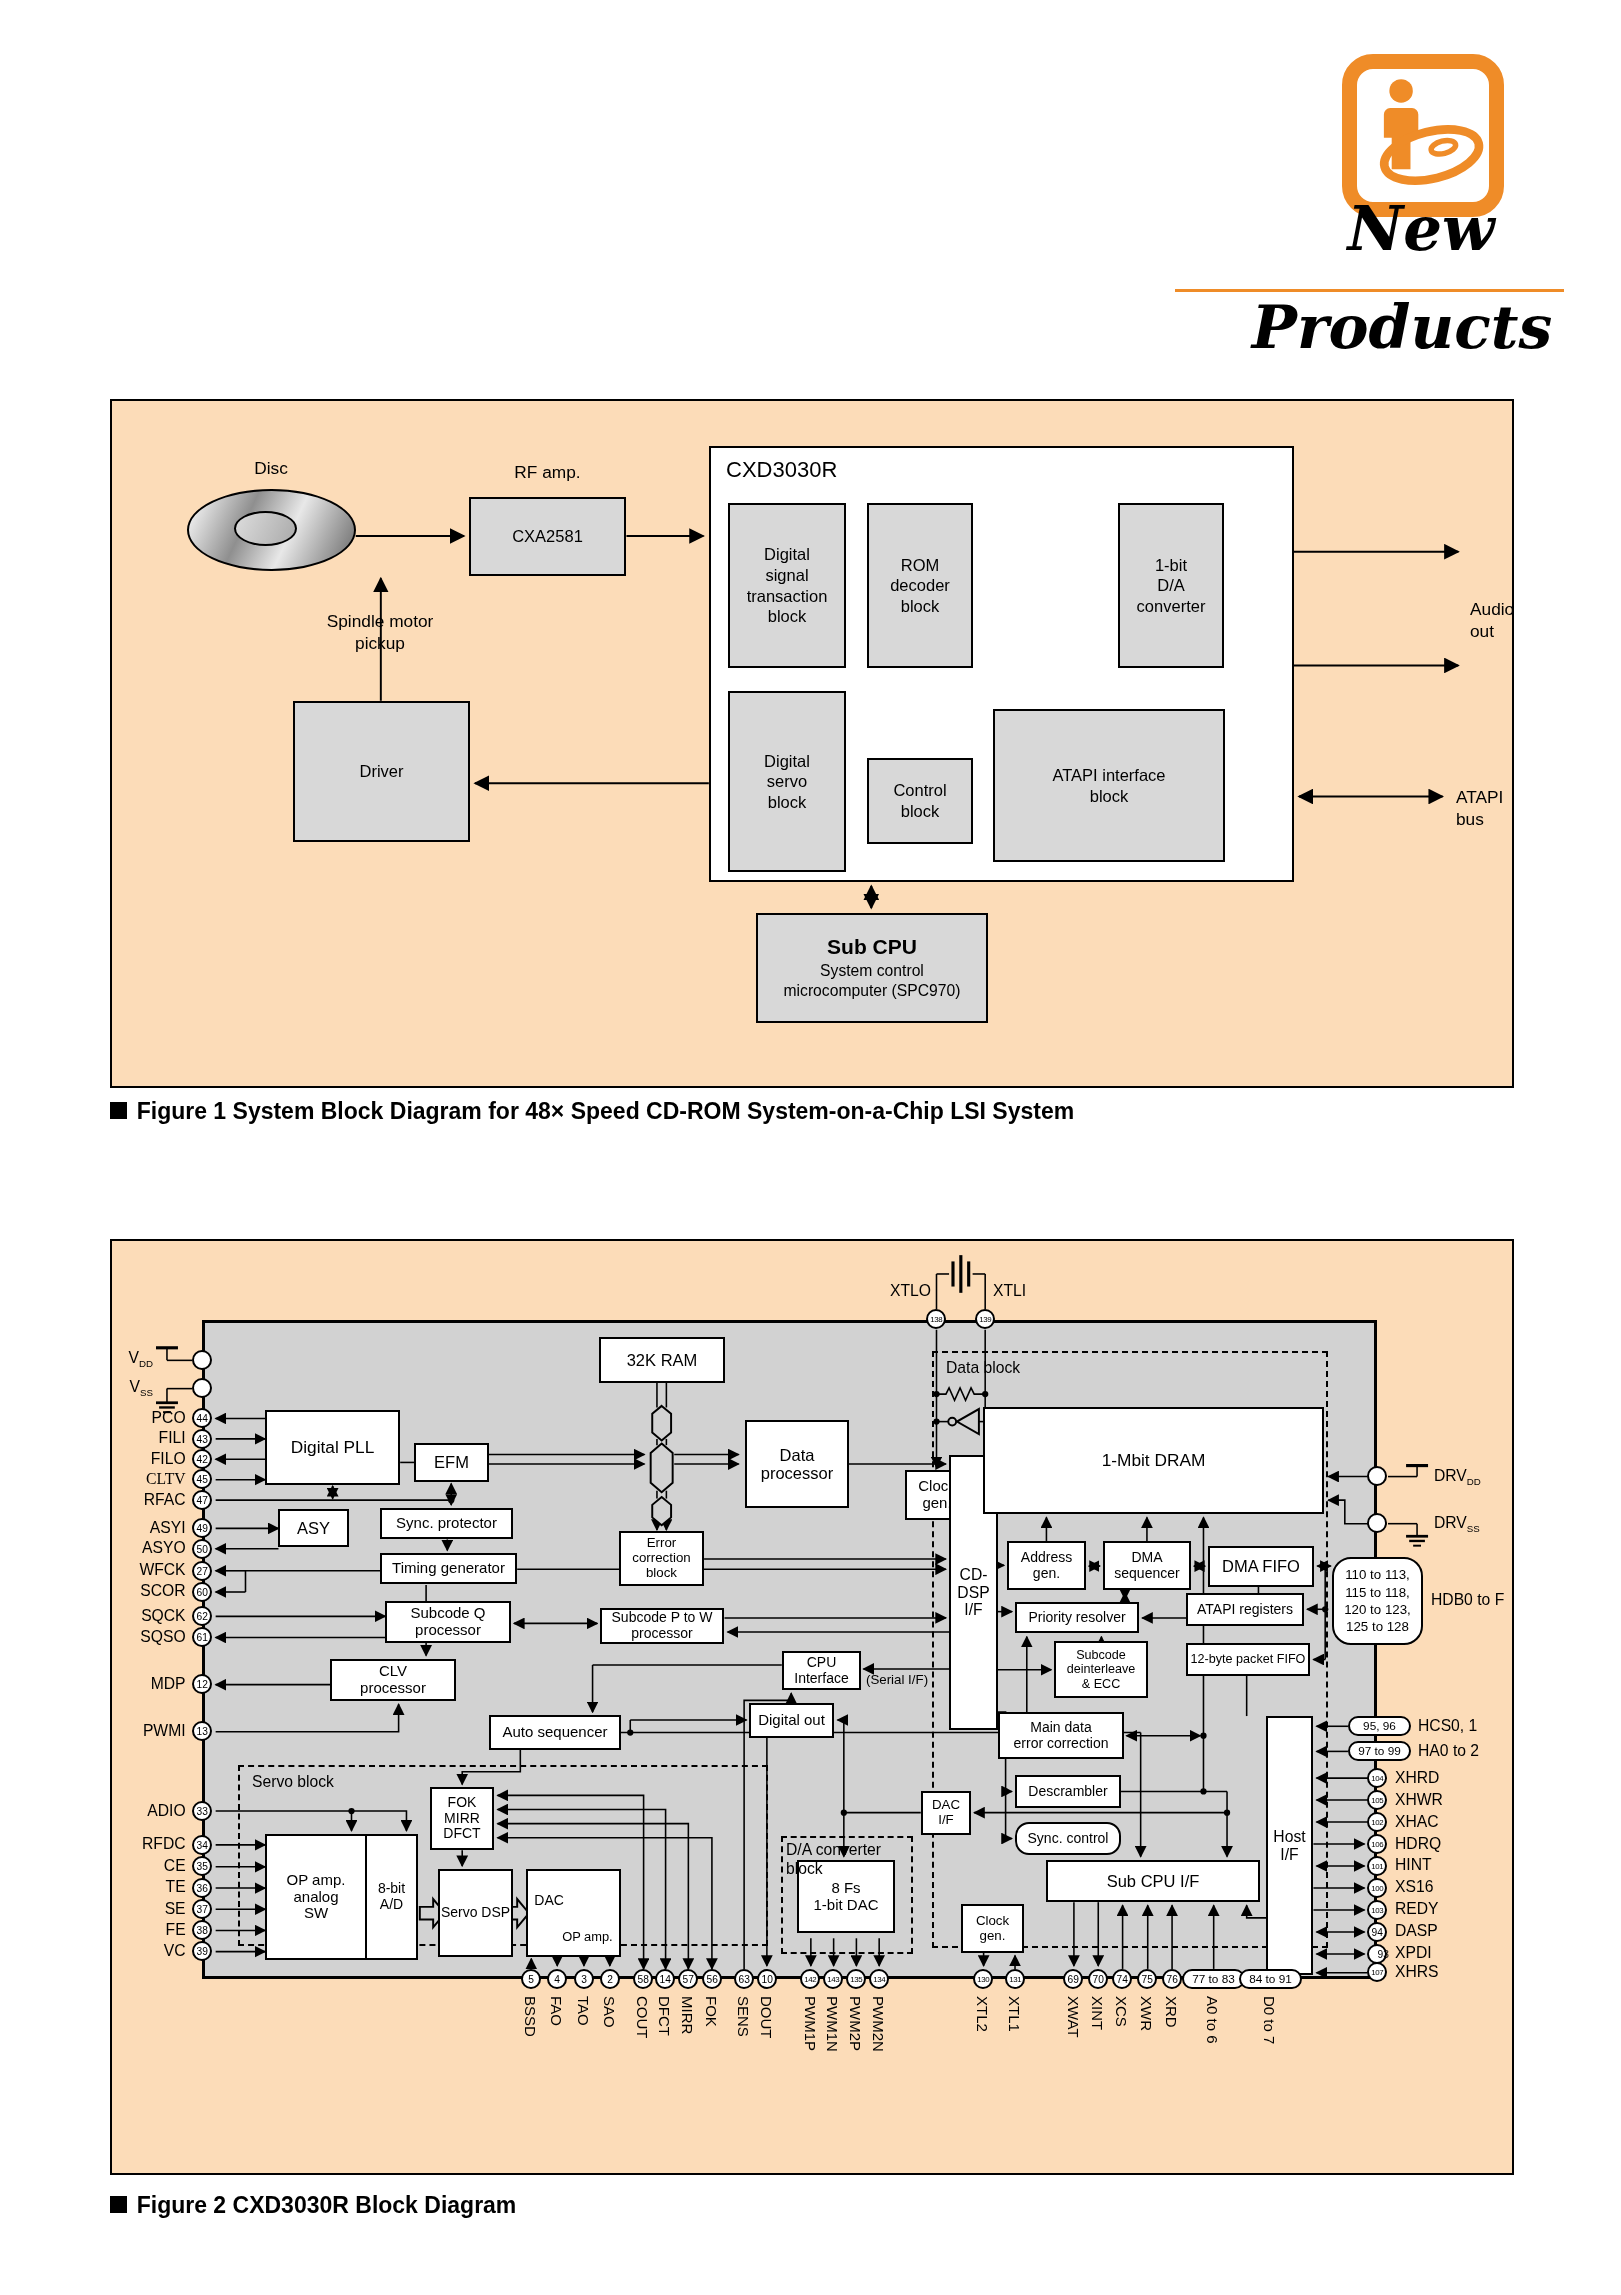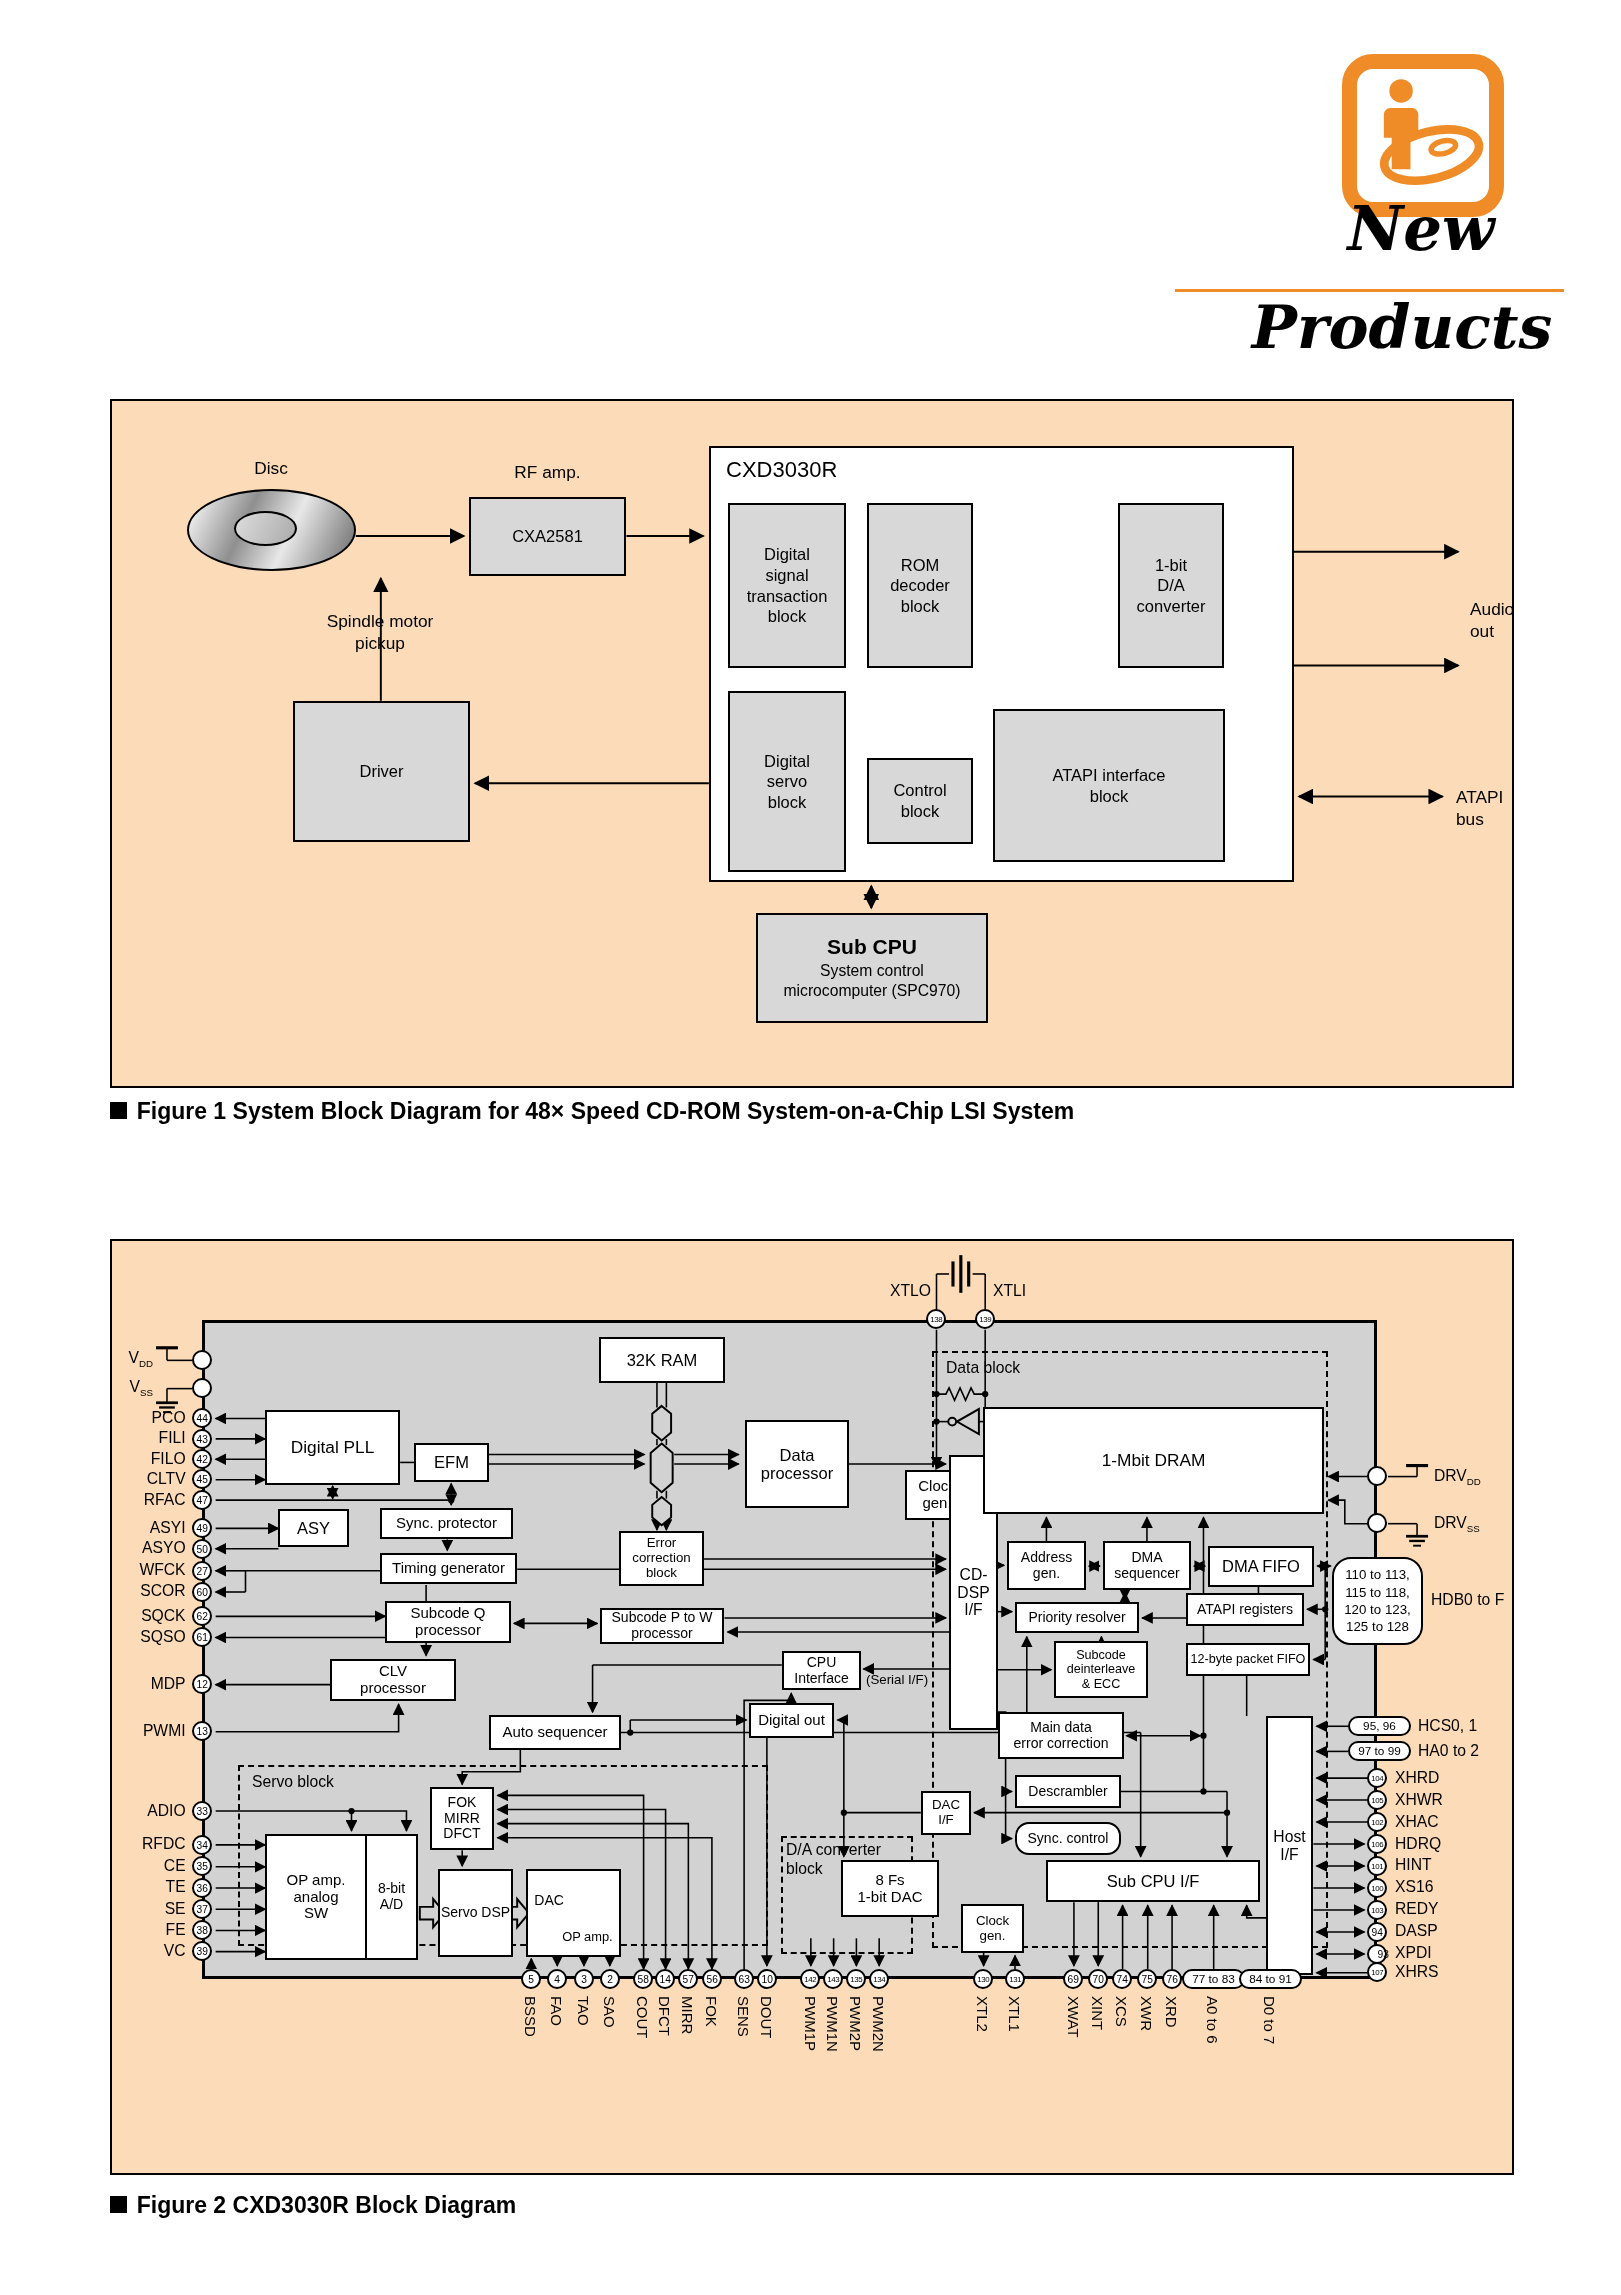--- a/index.html
+++ b/index.html
@@ -397,37 +397,37 @@
 deinterleave
 &amp; ECC</div>
         <div class="block" style="left: 1074px; top: 352px; width: 118px; height: 33px; font-size: 14px;">ATAPI registers</div>
         <div class="block" style="left: 1074px; top: 402px; width: 124px; height: 33px; font-size: 12.6px;">12-byte packet FIFO</div>
         <div class="block" style="left: 886px; top: 471px; width: 126px; height: 47px; font-size: 14px;">Main data
 error correction</div>
         <div class="block" style="left: 903px; top: 534px; width: 106px; height: 33px; font-size: 14px;">Descrambler</div>
         <div class="block" style="left: 903px; top: 581px; width: 106px; height: 33px; font-size: 14px; border-radius: 14px;">Sync. control</div>
         <div class="block" style="left: 1154px; top: 475px; width: 47px; height: 259px; font-size: 15.7px;">Host
 I/F</div>
-        <div class="block" style="left: 685px; top: 619px; width: 98px; height: 57px; font-size: 15px; margin-left: 44px;">8 Fs
+        <div class="block" style="left: 685px; top: 619px; width: 98px; height: 73px; font-size: 15px;">8 Fs
 1-bit DAC</div>
         <div class="block" style="left: 809px; top: 550px; width: 50px; height: 44px; font-size: 13.3px;">DAC
 I/F</div>
         <div class="block" style="left: 849px; top: 663px; width: 63px; height: 49px; font-size: 13.3px;">Clock
 gen.</div>
         <div class="block" style="left: 934px; top: 619px; width: 214px; height: 42px; font-size: 16.5px;">Sub CPU I/F</div>
       </div>
     <div id="pins-layer">
         <div class="pin" style="left: 80px; top: 167px;">44</div>
         <div class="pinlbl left" style="left: 1.6px; top: 168px; width: 72px; text-align: right;">PCO</div>
         <div class="pin" style="left: 80px; top: 188px;">43</div>
         <div class="pinlbl left" style="left: 1.6px; top: 188px; width: 72px; text-align: right;">FILI</div>
         <div class="pin" style="left: 80px; top: 208px;">42</div>
         <div class="pinlbl left" style="left: 1.6px; top: 209px; width: 72px; text-align: right;">FILO</div>
         <div class="pin" style="left: 80px; top: 228px;">45</div>
-        <div class="pinlbl left" style="left: 1.6px; top: 229px; width: 72px; text-align: right;">CLTV</div>
+        <div class="pinlbl left" style="left: 1.6px; top: 229px; width: 72px; text-align: right; font-family: Liberation Serif, serif;">CLTV</div>
         <div class="pin" style="left: 80px; top: 249px;">47</div>
         <div class="pinlbl left" style="left: 1.6px; top: 250px; width: 72px; text-align: right;">RFAC</div>
         <div class="pin" style="left: 80px; top: 277px;">49</div>
         <div class="pinlbl left" style="left: 1.6px; top: 278px; width: 72px; text-align: right;">ASYI</div>
         <div class="pin" style="left: 80px; top: 298px;">50</div>
         <div class="pinlbl left" style="left: 1.6px; top: 298px; width: 72px; text-align: right;">ASYO</div>
         <div class="pin" style="left: 80px; top: 320px;">27</div>
         <div class="pinlbl left" style="left: 1.6px; top: 320px; width: 72px; text-align: right;">WFCK</div>
         <div class="pin" style="left: 80px; top: 341px;">60</div>
         <div class="pinlbl left" style="left: 1.6px; top: 341px; width: 72px; text-align: right;">SCOR</div>

